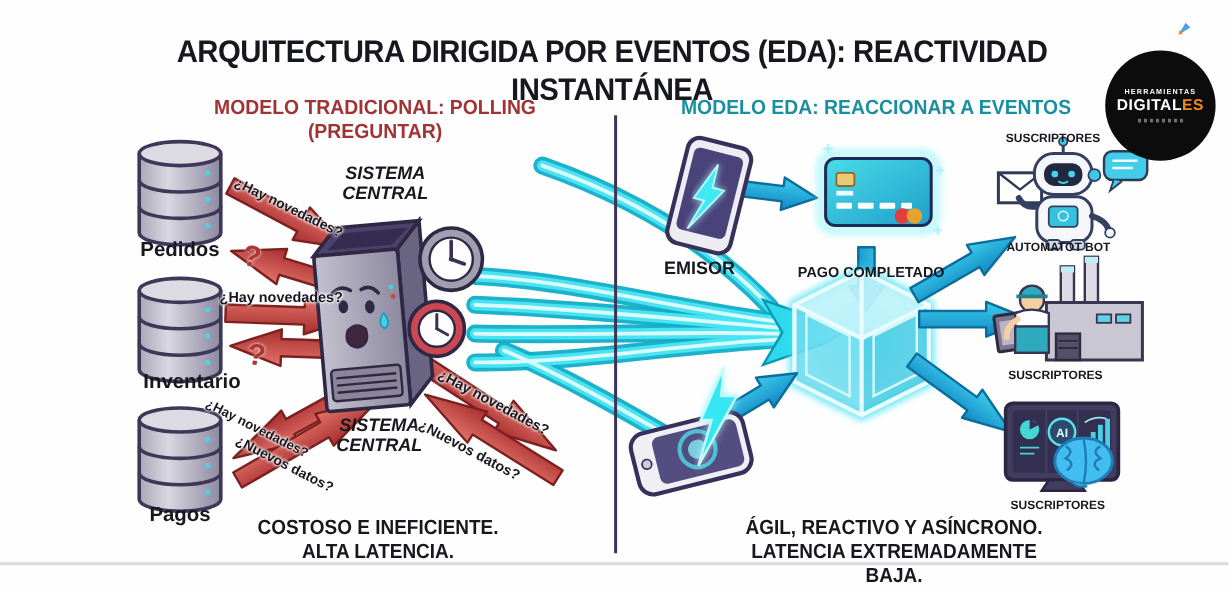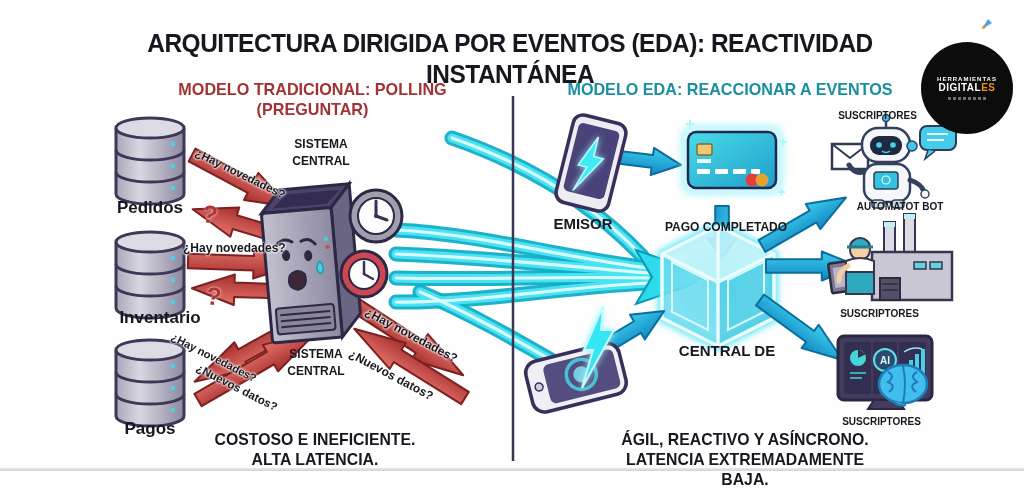--- a/index.html
+++ b/index.html
@@ -5,37 +5,37 @@
   html,body{margin:0;padding:0;background:#ffffff;}
   #canvas{position:relative;width:1024px;height:493px;background:#fefefe;overflow:hidden;
           font-family:"Liberation Sans",sans-serif;}
   .t{position:absolute;color:#17171f;font-weight:bold;}
   .center{text-align:center;}
   .title{font-size:26px;font-weight:800;letter-spacing:-0.5px;transform:scaleX(0.94);transform-origin:center;}
   .sechead{font-size:17px;transform:scaleX(0.95);transform-origin:center;}
   .red{color:#a23335;}
   .teal{color:#1a8fa0;}
   .dblbl{font-size:17px;}
-  .srvlbl{font-size:12px;line-height:17px;}
+  .srvlbl{font-size:15px;line-height:17px;font-style:italic;}
   .q{font-size:12px;white-space:nowrap;text-shadow:0 0 3px #fff,0 0 3px #fff,0 0 2px #fff;}
   .qmark{font-size:25px;font-weight:800;color:#b03434;text-shadow:0 0 3px #fff;}
   .footer{font-size:17px;font-weight:800;line-height:20px;transform:scaleX(0.93);transform-origin:center;}
   .icolbl{font-size:10px;white-space:nowrap;}
   .buslbl{font-size:15px;line-height:18px;}
   .busnote{font-size:12.5px;}
   svg{position:absolute;left:0;top:0;}
   .st-out{stroke:#10aec6;stroke-width:15;fill:none;opacity:.95;stroke-linecap:round;}
   .st-mid{stroke:#49e3f3;stroke-width:9;fill:none;stroke-linecap:round;}
   .st-in{stroke:#d9fbfe;stroke-width:3.2;fill:none;stroke-linecap:round;}
   .arr-red{fill:url(#redG);stroke:#7c2020;stroke-width:2;stroke-linejoin:round;}
   .arr-blue{fill:url(#blueG);stroke:#0a6d9c;stroke-width:2;stroke-linejoin:round;}
   #logo{position:absolute;left:921px;top:42px;width:92px;height:92px;border-radius:50%;
         background:#0c0c0c;display:flex;flex-direction:column;align-items:center;justify-content:center;color:#fff;}
   #logo .l1{font-size:6px;letter-spacing:1px;font-weight:bold;}
-  #logo .l2{font-size:10px;font-weight:800;letter-spacing:.5px;}
+  #logo .l2{font-size:13px;font-weight:800;letter-spacing:.5px;}
   #logo .acc{color:#f08c1e;}
   #logo .tagbar{width:38px;height:3px;margin-top:4px;background:repeating-linear-gradient(90deg,#9a9a9a 0 3px,transparent 3px 5px);opacity:.7;}
   .edge{position:absolute;left:0;top:468px;width:1024px;height:3px;background:linear-gradient(#e4e4e8,#c7c7ce);opacity:.8;}
 </style>
 </head>
 <body>
 
 <div id="canvas">
 
 <svg width="1024" height="493" viewBox="0 0 1024 493">
@@ -324,25 +324,24 @@
 
 <div class="t footer center" style="left:195px;top:430px;width:240px;">
   <div>COSTOSO E INEFICIENTE.</div>
   <div>ALTA LATENCIA.</div>
 </div>
 
 <div class="t icolbl center" style="left:533px;top:215px;width:100px;font-size:15px;">EMISOR</div>
 <div class="t icolbl center" style="left:661px;top:188px;width:130px;font-size:12px;margin-top:32px;">PAGO COMPLETADO</div>
 
 <div class="t buslbl center" style="left:660px;top:342px;width:134px;">
-  <div>CENTRAL DE</div>
 </div>
 
 <div class="t icolbl center" style="left:820px;top:110px;width:115px;">SUSCRIPTORES</div>
-<div class="t icolbl center" style="left:822px;top:201px;width:120px;margin-left:18px;">AUTOMATOT BOT</div>
+<div class="t icolbl center" style="left:822px;top:201px;width:120px;">AUTOMATOT BOT</div>
 <div class="t icolbl center" style="left:822px;top:308px;width:115px;">SUSCRIPTORES</div>
 <div class="t icolbl center" style="left:824px;top:416px;width:115px;">SUSCRIPTORES</div>
 
 <div class="t footer center" style="left:590px;top:430px;width:310px;">
   <div>ÁGIL, REACTIVO Y ASÍNCRONO.</div>
   <div>LATENCIA EXTREMADAMENTE BAJA.</div>
 </div>
 
 <div class="edge"></div>
 </div>

